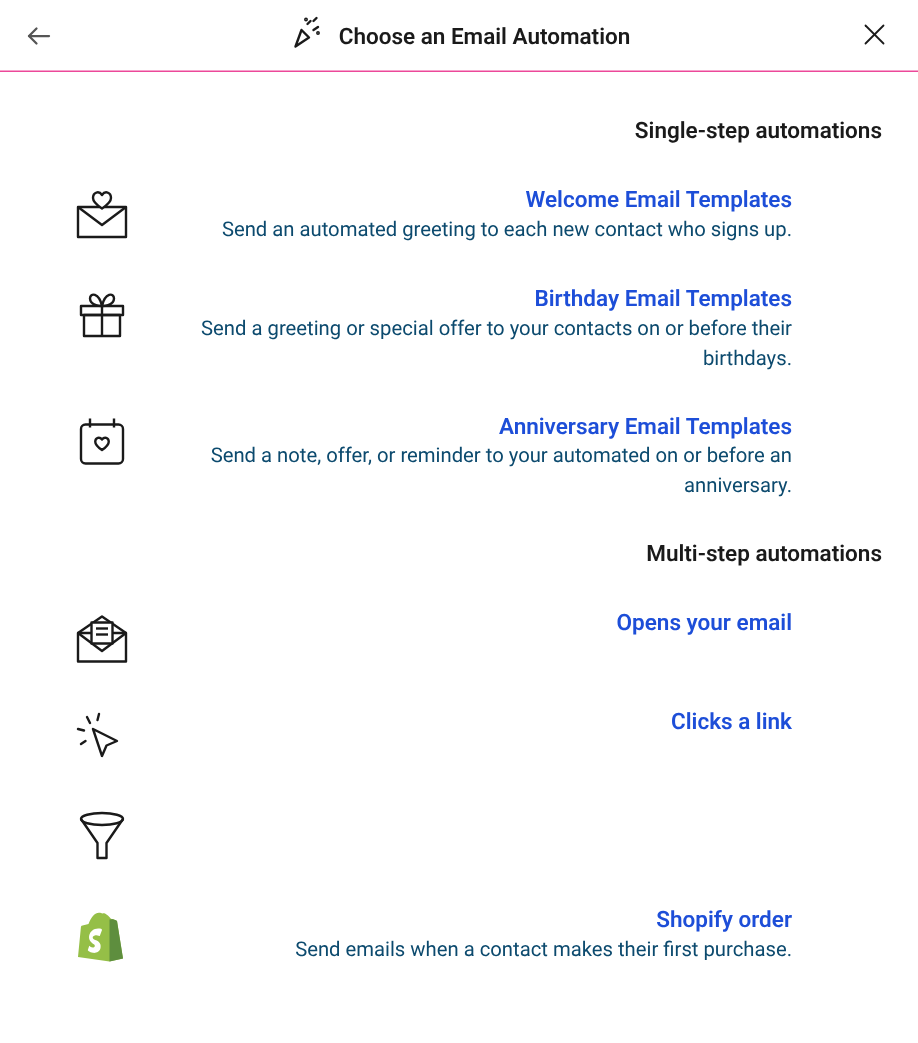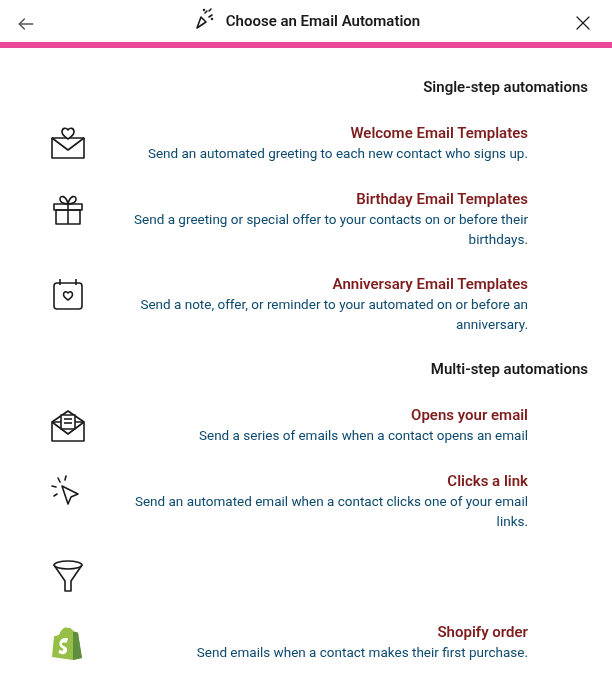--- a/index.html
+++ b/index.html
@@ -10,21 +10,21 @@
     color: #1a1a1a;
     background: #fff;
     overflow: hidden;
   }
   .header {
     display: flex;
     align-items: center;
     justify-content: center;
     position: relative;
     height: 48px;
-    border-bottom: 6px solid #ec4899;
+    border-bottom: 1px solid #ec4899;
   }
   .back-btn {
     position: absolute;
     left: 16px;
     top: 14px;
     cursor: pointer;
     color: #333;
     display: flex;
     align-items: center;
   }
@@ -70,21 +70,21 @@
     height: 40px;
     flex-shrink: 0;
     display: flex;
     align-items: center;
     justify-content: center;
   }
   .option-text { flex: 1; padding-top: 0px; max-width: 420px; }
   .option-title {
     font-size: 15px;
     font-weight: 600;
-    color: #7f1d1d;
+    color: #1d4ed8;
     margin-bottom: 2px;
   }
   .option-desc {
     font-size: 13.5px;
     color: #0c4a6e;
     line-height: 1.45;
   }
   .multi-title { margin-top: 1px; margin-left: -4px; }
 </style>
 </head>
@@ -181,37 +181,35 @@
           <polyline points="4,16 20,5 36,16"></polyline>
           <rect x="4" y="16" width="32" height="19"></rect>
           <polyline points="4,16 20,28 36,16"></polyline>
           <rect x="13" y="9" width="14" height="14" fill="#fff"></rect>
           <line x1="16" y1="13" x2="24" y2="13"></line>
           <line x1="16" y1="17" x2="24" y2="17"></line>
         </svg>
       </div>
       <div class="option-text">
         <div class="option-title">Opens your email</div>
-        <div class="option-desc">Send a series of emails when a contact opens an email</div>
       </div>
     </div>
 
     <div class="option">
       <div class="option-icon">
         <svg width="40" height="40" viewBox="0 0 40 40" fill="none" stroke="#1a1a1a" stroke-width="1.6" stroke-linejoin="round" stroke-linecap="round">
           <path d="M14 14 L30 22 L23 25 L20 32 Z"></path>
           <line x1="10" y1="6" x2="12" y2="10"></line>
           <line x1="4" y1="14" x2="8" y2="15"></line>
           <line x1="18" y1="4" x2="17" y2="8"></line>
           <line x1="6" y1="24" x2="9" y2="22"></line>
         </svg>
       </div>
       <div class="option-text">
         <div class="option-title">Clicks a link</div>
-        <div class="option-desc">Send an automated email when a contact clicks one of your email links.</div>
       </div>
     </div>
 
     <div class="option">
       <div class="option-icon">
         <svg width="40" height="40" viewBox="0 0 40 40" fill="none" stroke="#1a1a1a" stroke-width="1.6" stroke-linejoin="round">
           <ellipse cx="20" cy="8" rx="14" ry="4"></ellipse>
           <path d="M6 8 L17 24 L17 34 L23 34 L23 24 L34 8"></path>
         </svg>
       </div>

